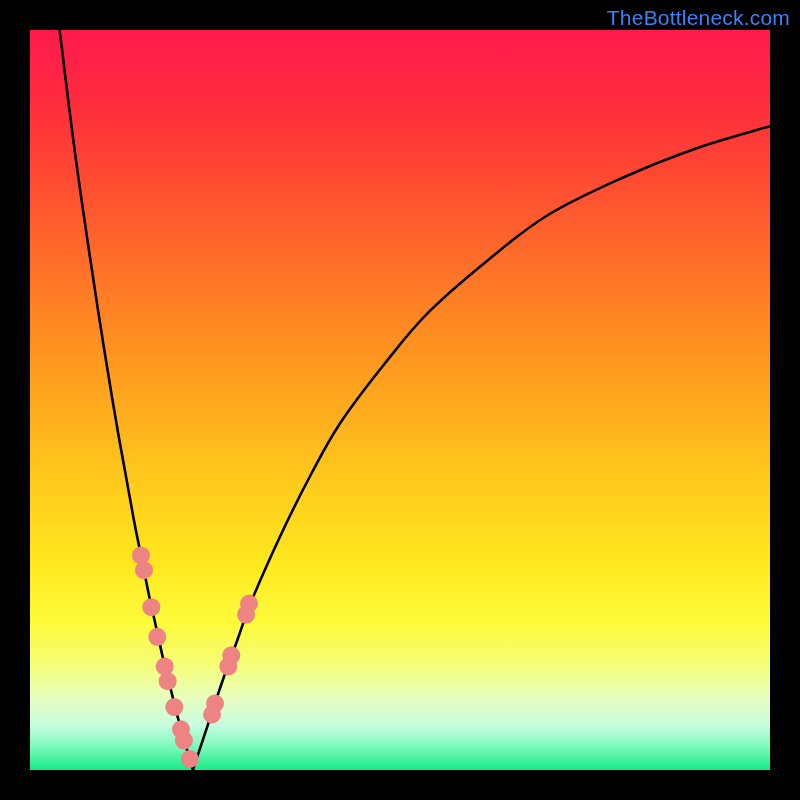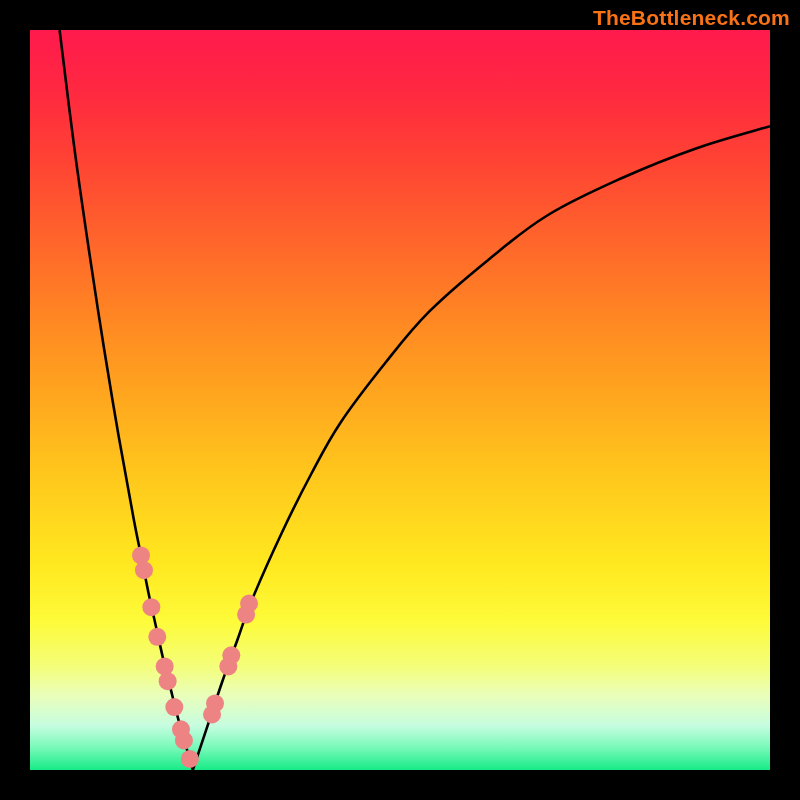--- a/index.html
+++ b/index.html
@@ -37,23 +37,23 @@
       #e9febb 90%,
       #c6fde0 94%,
       #77f9b8 97%,
       #17eb87 100%
     );
   }
   .watermark {
     position: absolute;
     top: 6px;
     right: 10px;
-    color: #f97316;
+    color: #3b82f6;
     font-size: 21px;
-    font-weight: 700;
+    font-weight: 400;
     letter-spacing: 0.2px;
     user-select: none;
   }
   svg.curves {
     position: absolute;
     left: 0;
     top: 0;
     width: 740px;
     height: 740px;
   }

